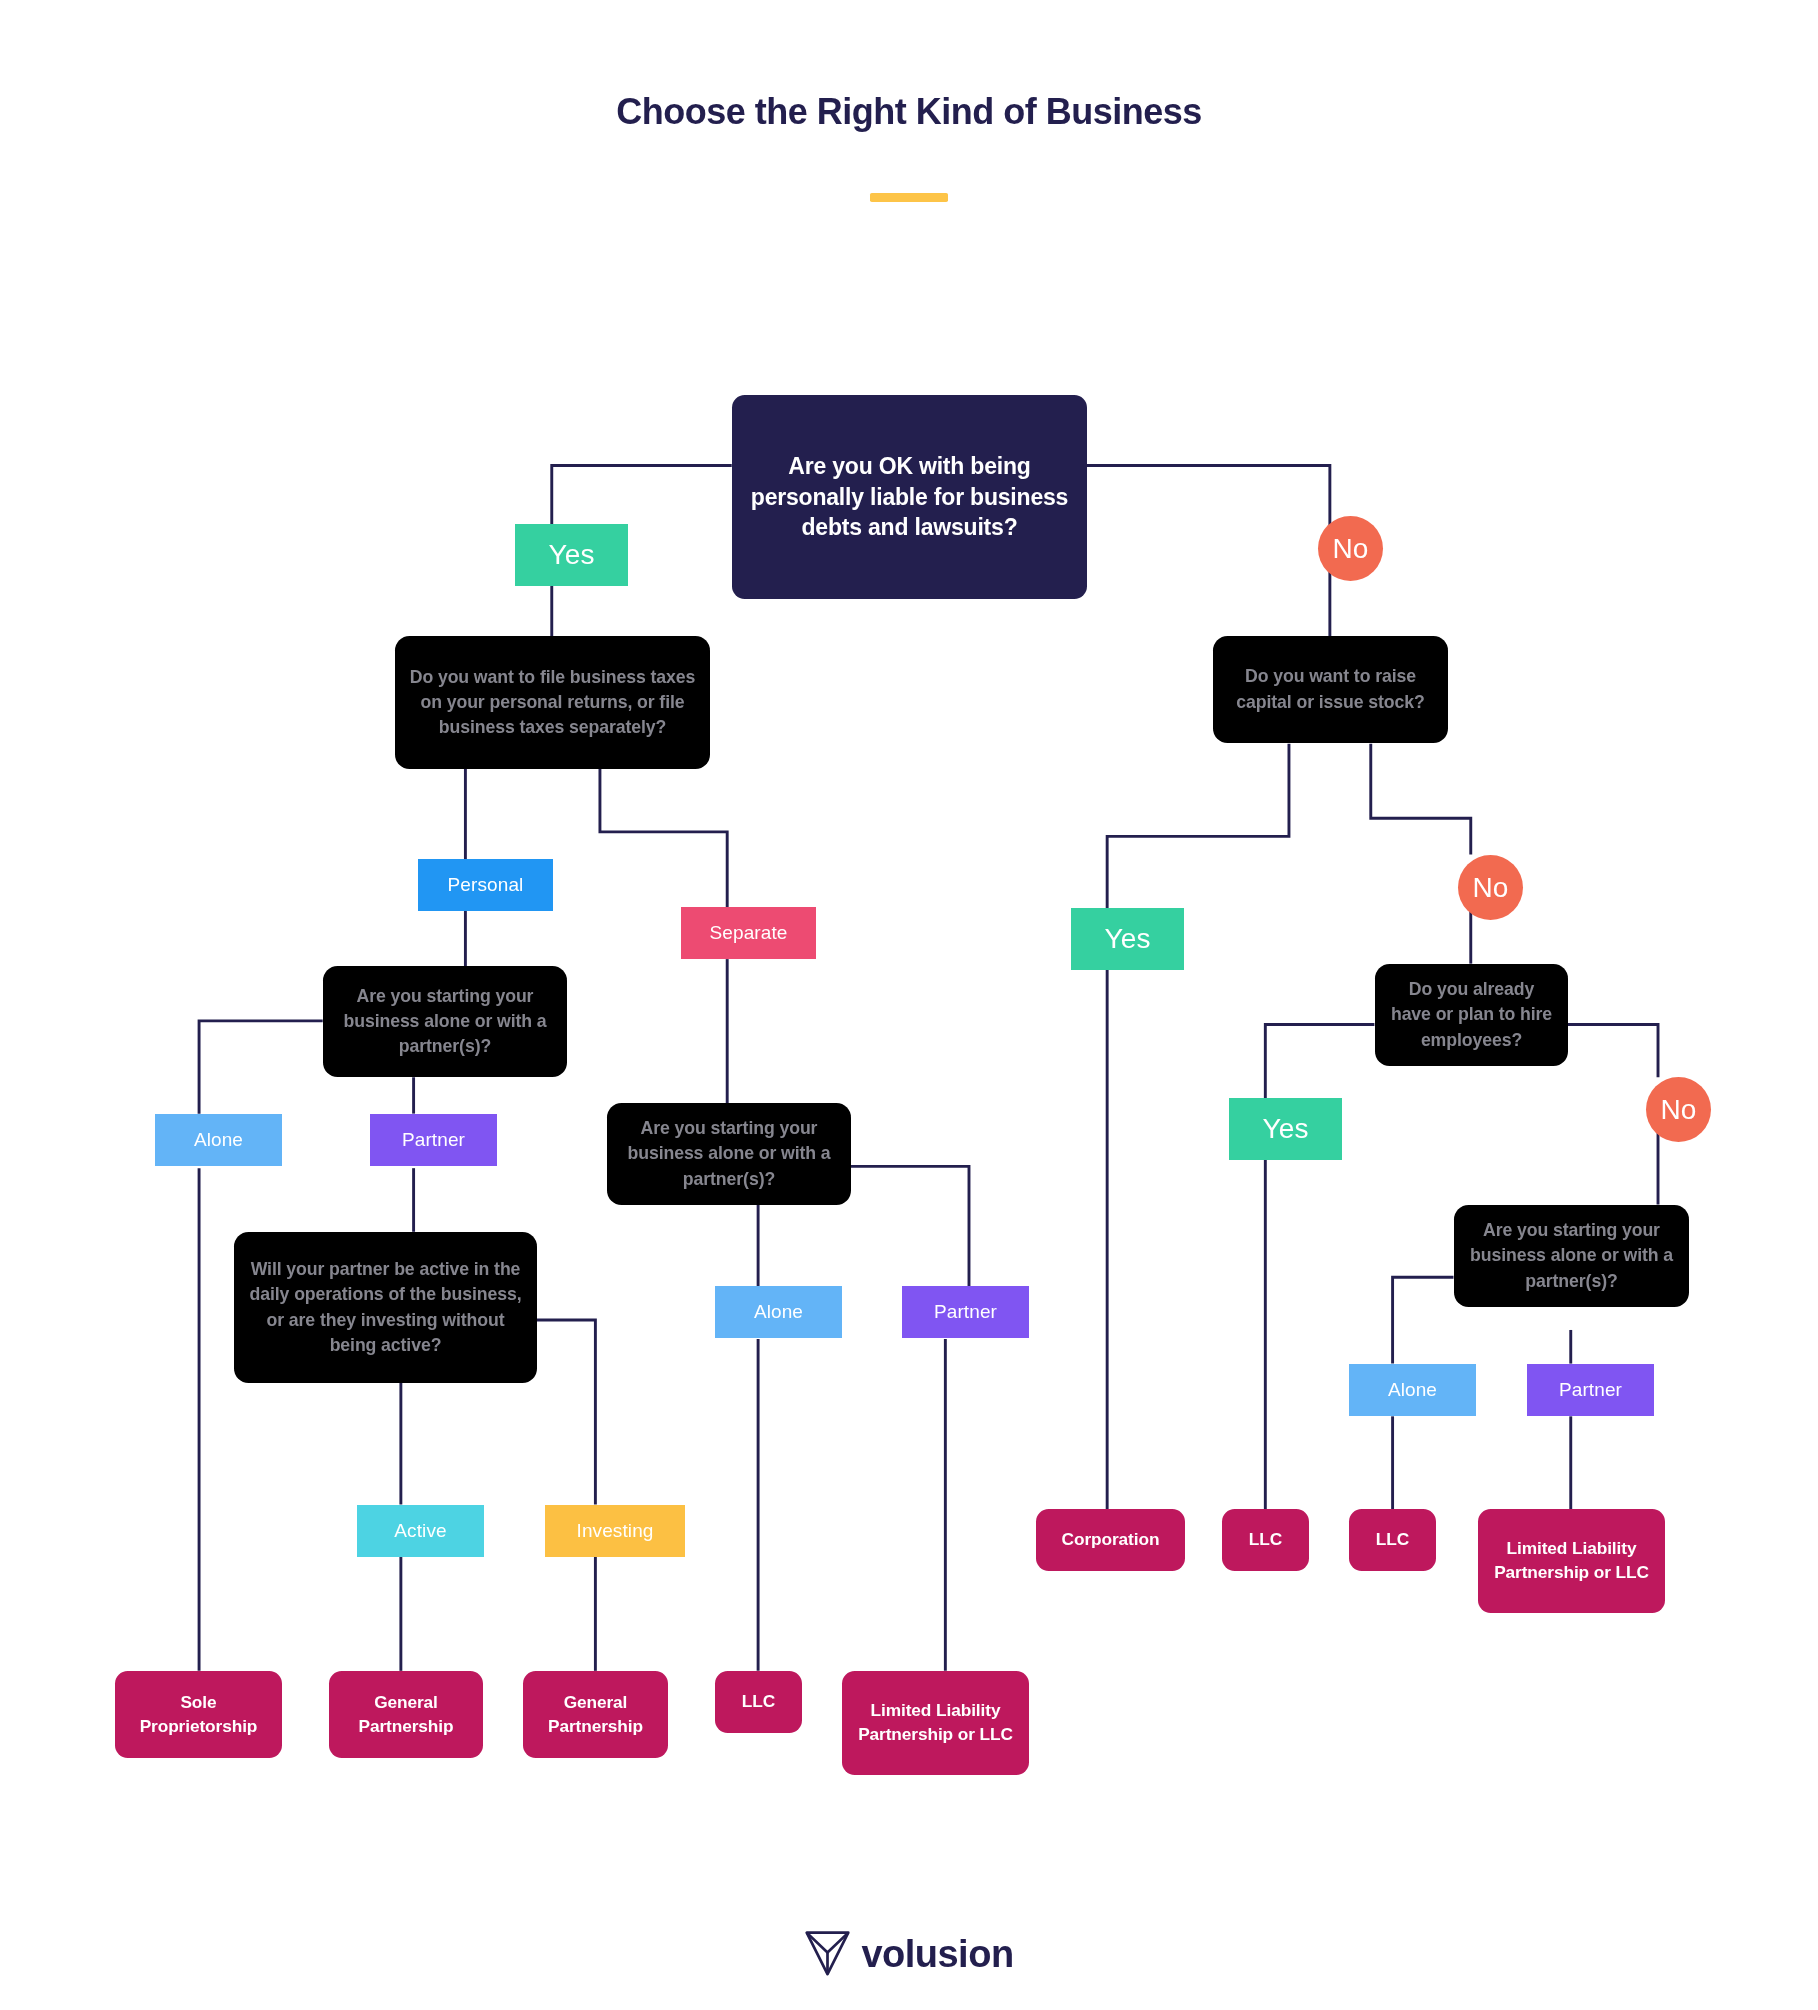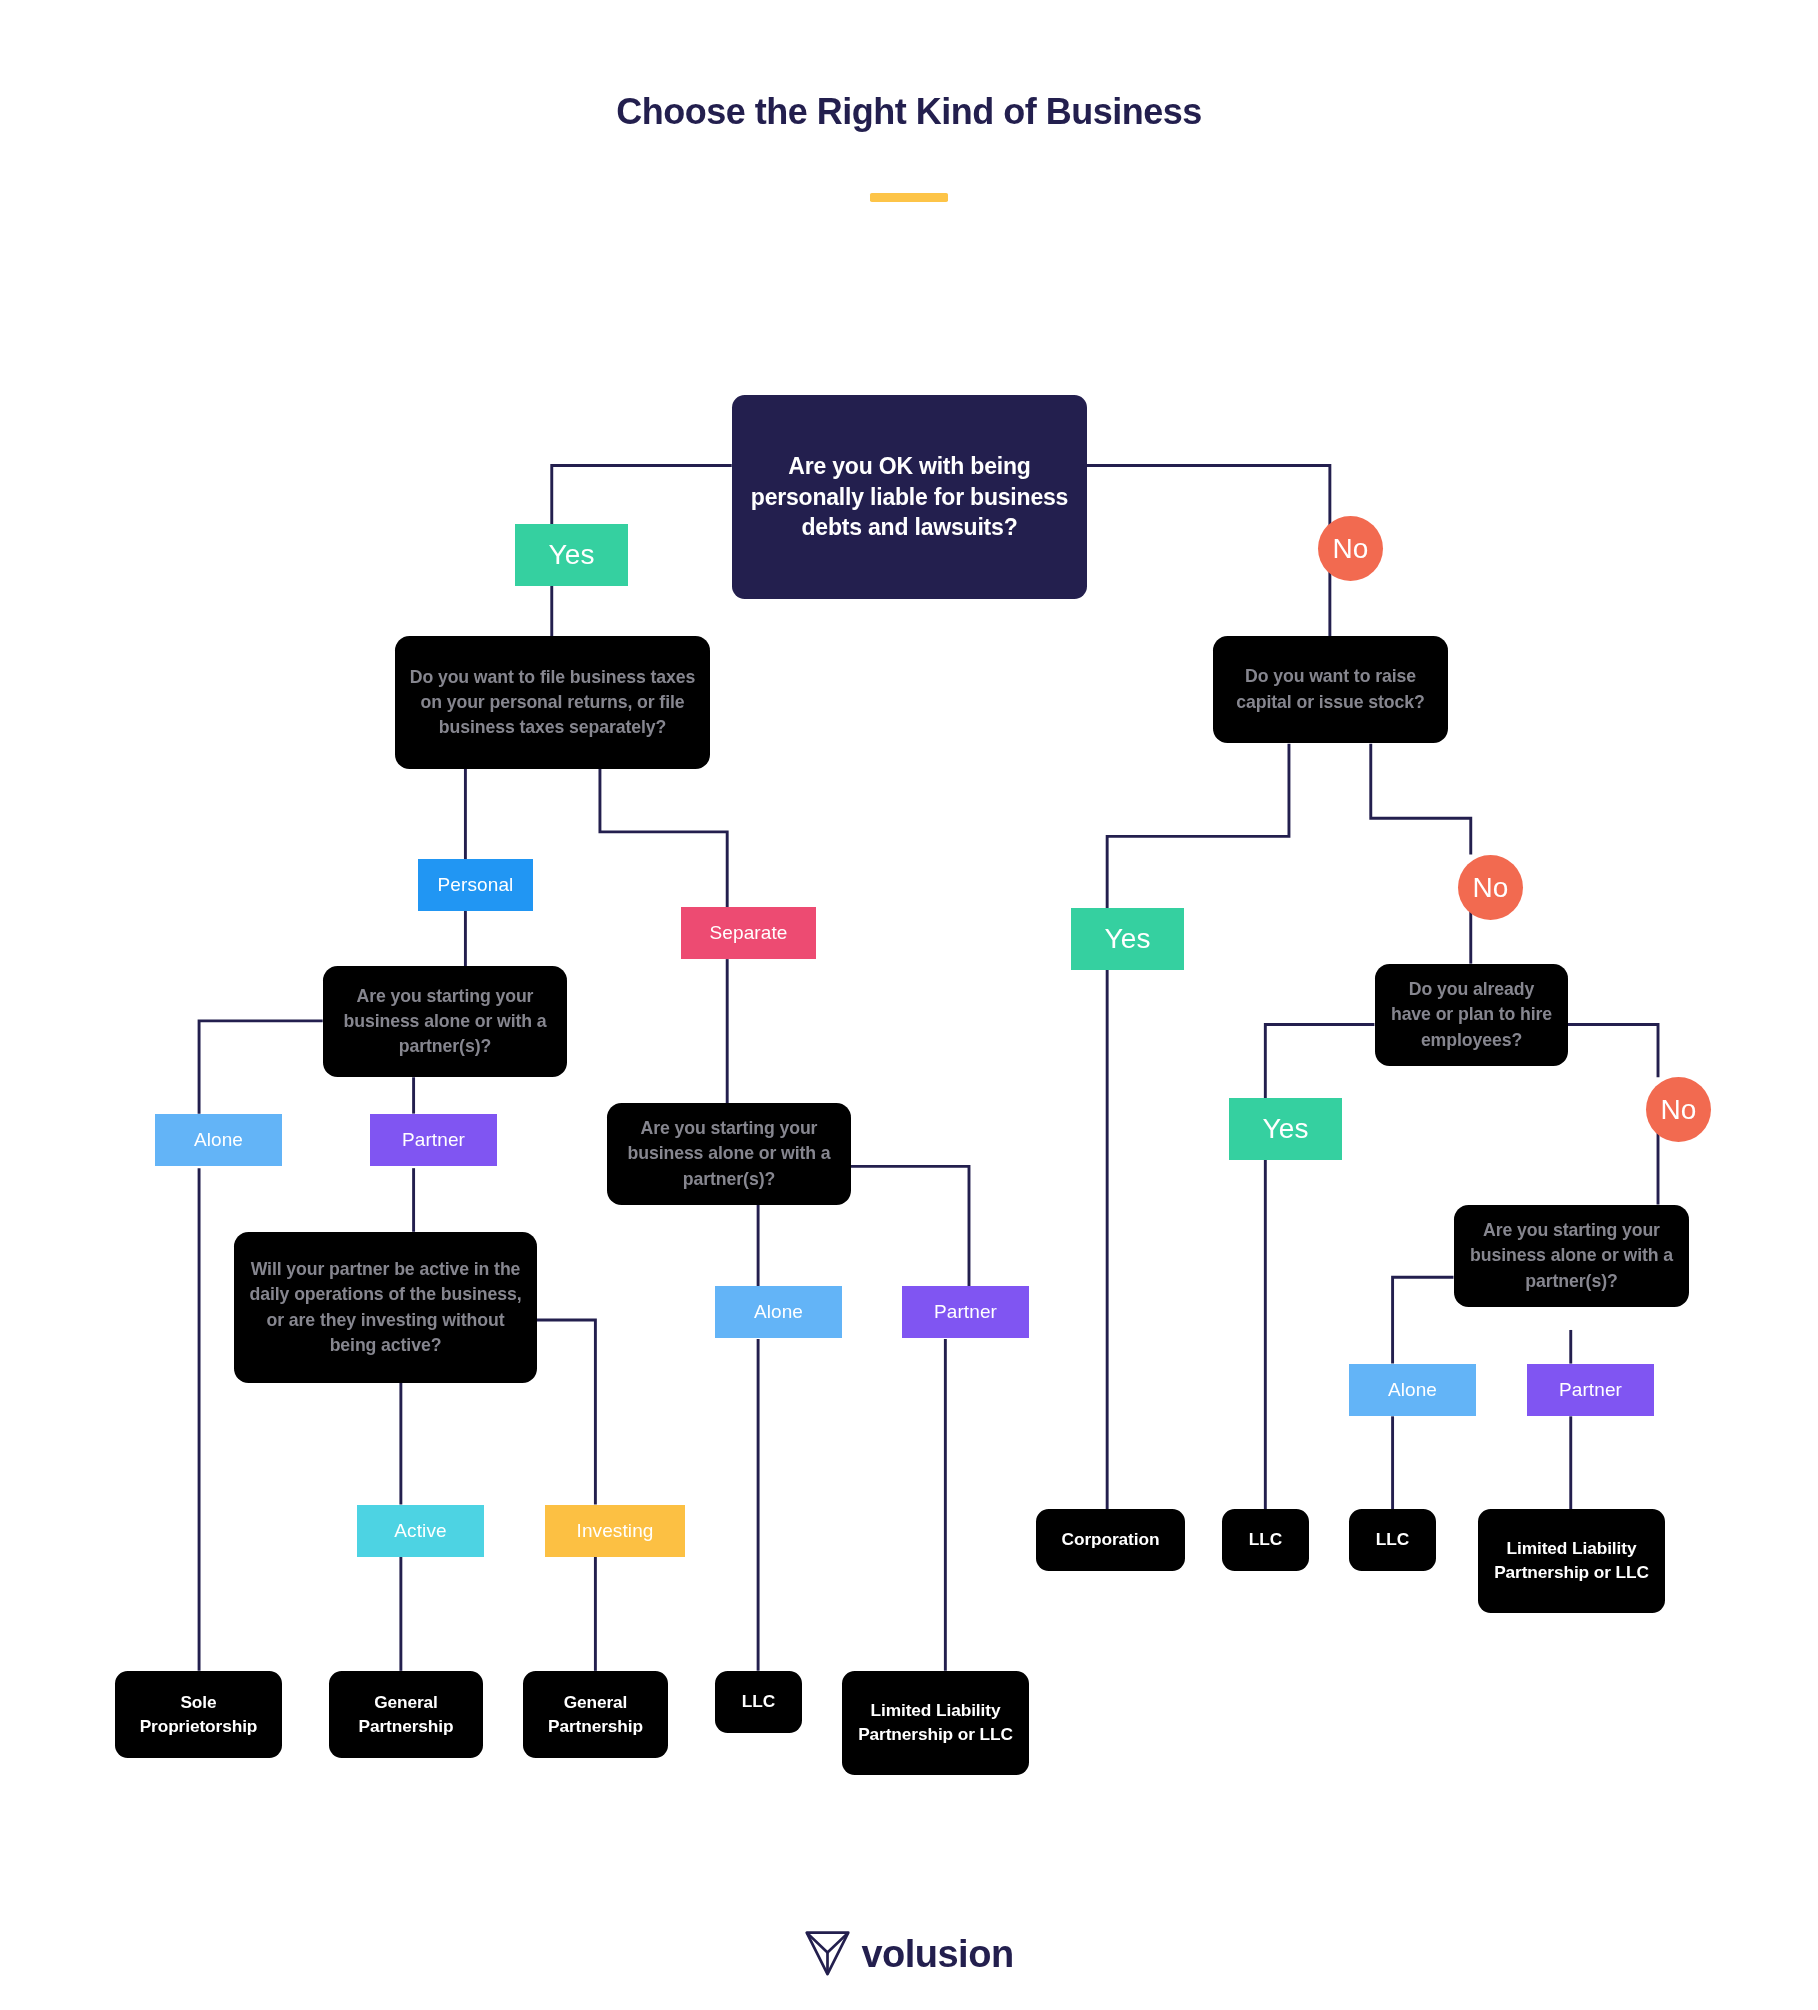--- a/index.html
+++ b/index.html
@@ -35,21 +35,21 @@
     background:#231f4e;color:#ffffff;border-radius:12.7px;
     font-weight:bold;font-size:23px;line-height:1.34;padding:12.7px 18px;
     letter-spacing:-0.2px;
   }
   .q-light{
     background:#000000;color:#86868f;border-radius:14.5px;
     font-weight:bold;font-size:17.7px;line-height:1.42;padding:11px 14.5px;
     letter-spacing:-0.1px;
   }
   .result{
-    background:#000000;color:#ffffff;border-radius:12.7px;
+    background:#be185d;color:#ffffff;border-radius:12.7px;
     font-weight:bold;font-size:17.3px;line-height:1.38;padding:9px 12.7px;
     letter-spacing:-0.1px;
   }
   .lbl{
     color:#ffffff;font-weight:normal;letter-spacing:0.1px;margin-left:20px;
   }
   .lbl-big{font-size:28px;}
   .lbl-sm{font-size:19px;}
   .circle{border-radius:50%;}
 
@@ -125,21 +125,21 @@
     </g>
   </svg>
 
   <div class="node q-dark" style="left:732px;top:364px;width:355px;height:204px;margin-top:31px;">Are you OK with being personally liable for business debts and lawsuits?</div>
 
   <div class="node lbl lbl-big" style="left:495px;top:524px;width:113px;height:62px;background:#35d0a0;">Yes</div>
   <div class="node lbl lbl-big circle" style="left:1298px;top:516px;width:65px;height:65px;background:#f26a50;">No</div>
 
   <div class="node q-light" style="left:395px;top:636px;width:315px;height:133px;">Do you want to file business taxes on your personal returns, or file business taxes separately?</div>
 
-  <div class="node lbl lbl-sm" style="left:398px;top:859px;width:115px;height:52px;background:#2196f3;">Personal</div>
+  <div class="node lbl lbl-sm" style="left:398px;top:859px;width:135px;height:52px;background:#2196f3;">Personal</div>
 
   <div class="node lbl lbl-sm" style="left:661px;top:907px;width:135px;height:52px;background:#ed4b72;">Separate</div>
 
   <div class="node q-light" style="left:323px;top:966px;width:244px;height:111px;">Are you starting your business alone or with a partner(s)?</div>
 
   <div class="node lbl lbl-sm" style="left:135px;top:1114px;width:127px;height:52px;background:#63b4f7;">Alone</div>
   <div class="node lbl lbl-sm" style="left:350px;top:1114px;width:127px;height:52px;background:#8055f2;">Partner</div>
 
   <div class="node q-light" style="left:234px;top:1232px;width:303px;height:151px;">Will your partner be active in the daily operations of the business, or are they investing without being active?</div>
 

